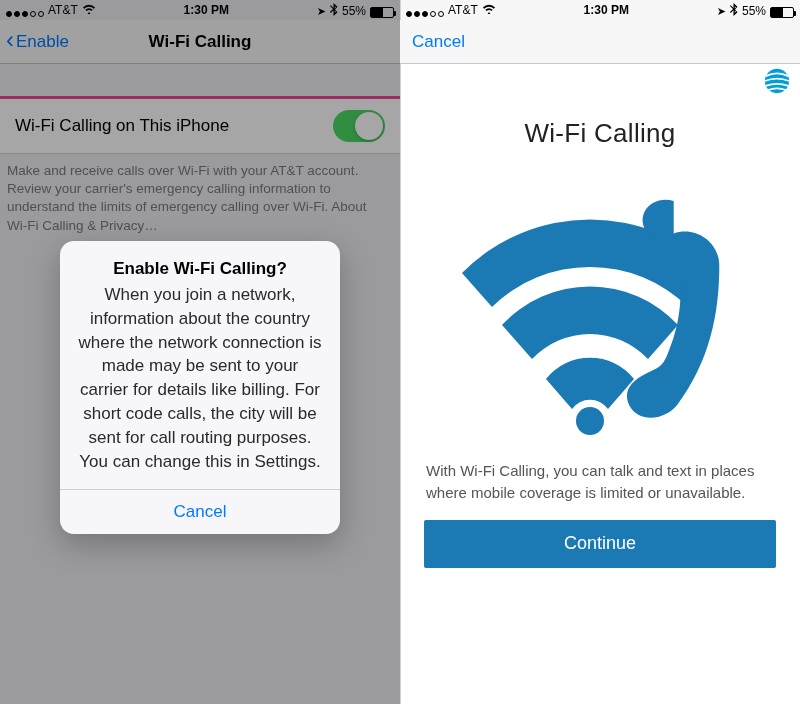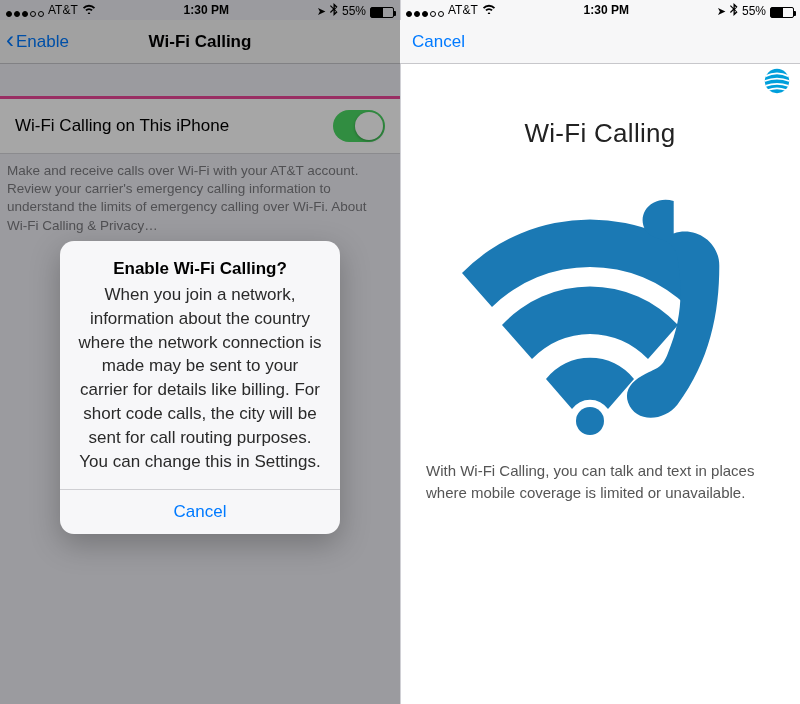--- a/index.html
+++ b/index.html
@@ -290,14 +290,15 @@
           c12 -6 18 -6 24 -22
           c14 -34 16 -64 10 -100
           c-3 -16 -12 -18 -24 -22
           c-12 -4 -16 -18 -10 -28
           c5 -9 18 -14 30 -10 z" transform="translate(-10,0) scale(0.95)"></path>
       </svg>
     </div>
 
     <div class="promo-text">With Wi-Fi Calling, you can talk and text in places where mobile coverage is limited or unavailable.</div>
 
+    <div class="continue-btn">Continue</div>
   </div>
 </div>
 
 </body></html>

